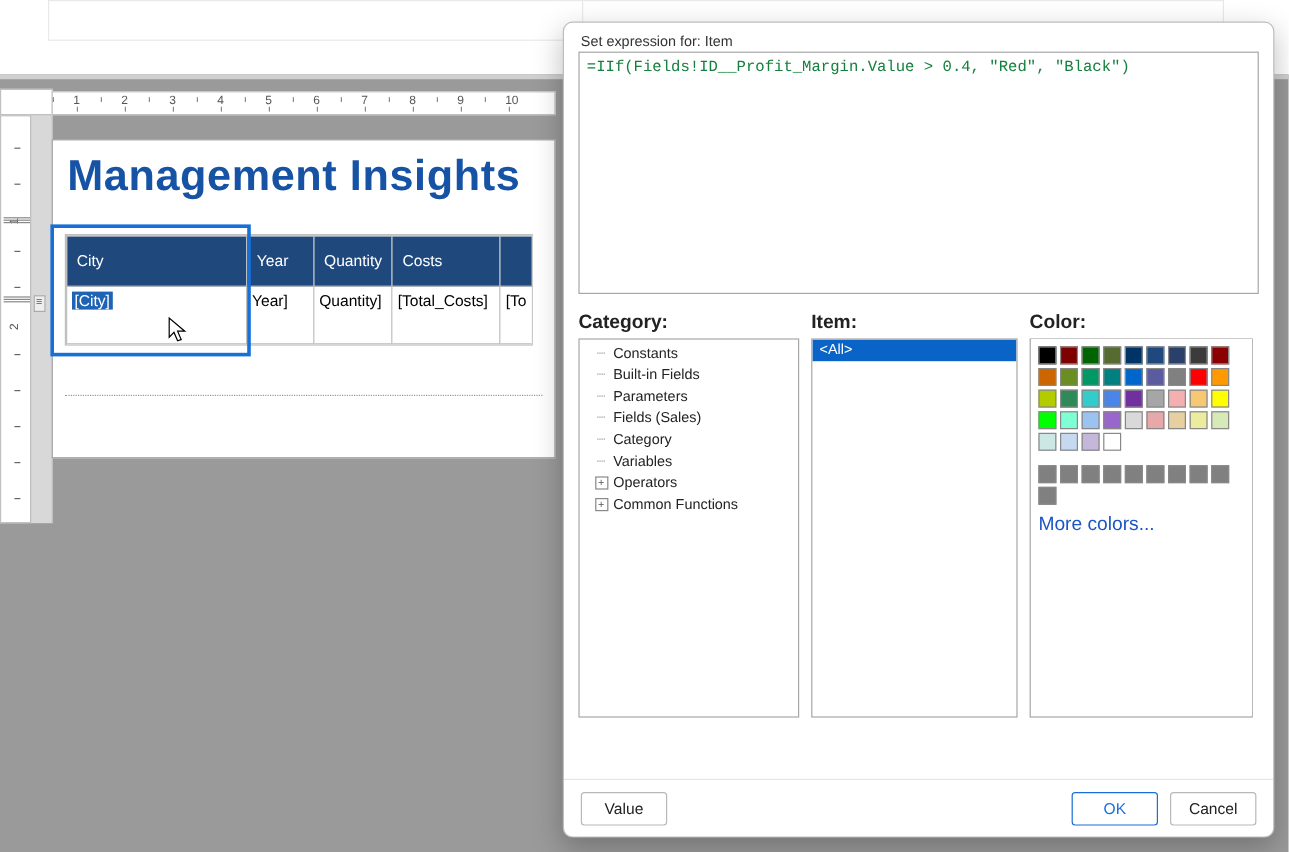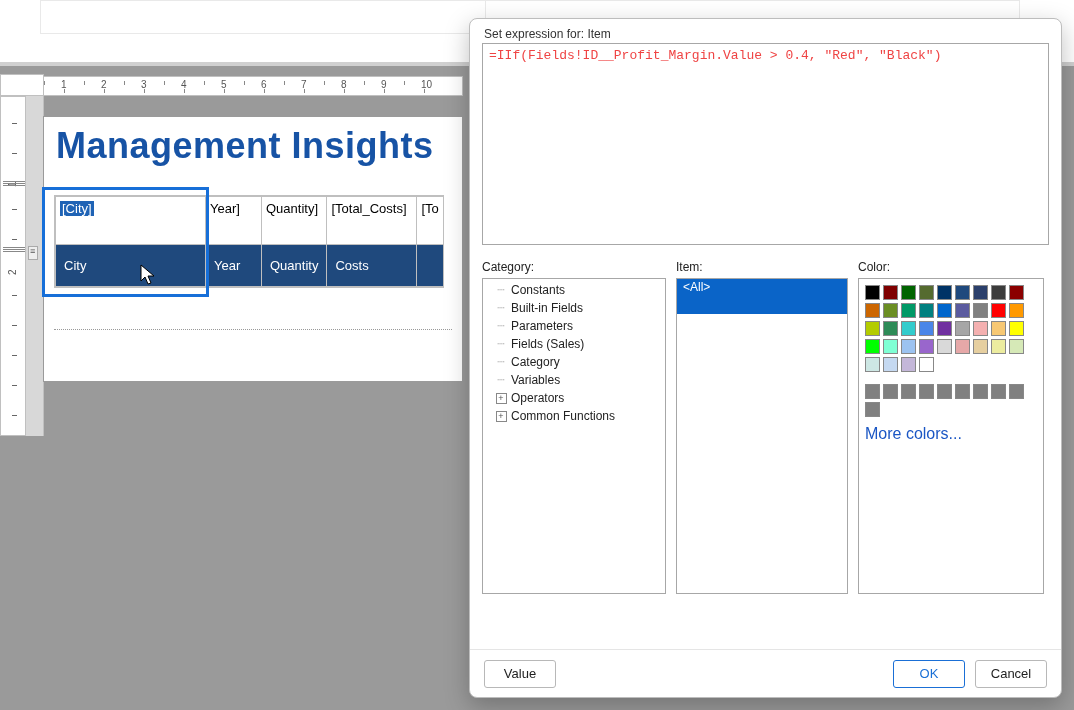--- a/index.html
+++ b/index.html
@@ -56,33 +56,33 @@
   .left-strip { position:absolute; left:26px; top:96px; width:18px; height:340px; background:#d8d8d8; border-right:1px solid #c0c0c0;}
 
   
   .dialog { position:absolute; left:469px; top:18px; width:593px; height:680px; background:#fff; border:1px solid #bdbdbd; border-radius:8px; box-shadow:0 8px 24px rgba(0,0,0,0.25);}
   .dlg-titlebar { height:34px; border-bottom:1px solid #e5e5e5; display:flex; align-items:center; padding:0 10px 0 14px; border-radius:8px 8px 0 0;}
   .dlg-title { font-size:13px; color:#222;}
   .dlg-close { margin-left:auto; width:40px; height:28px; display:flex; align-items:center; justify-content:center; border-radius:4px; cursor:pointer;}
   .dlg-close svg{ width:12px; height:12px;}
   .dlg-body { padding:6px 12px 10px 12px;}
   .lbl-set { font-size:12px; color:#333; margin:2px 0 2px 2px;}
-  .exp-text { width:100%; height:202px; border:1px solid #a7a7a7; resize:none; font-family: Consolas, "Courier New", monospace; font-size:13px; padding:4px 6px; color:#ef4444; line-height:1.3;}
+  .exp-text { width:100%; height:202px; border:1px solid #a7a7a7; resize:none; font-family: Consolas, "Courier New", monospace; font-size:13px; padding:4px 6px; color:#15803d; line-height:1.3;}
   .middle { display:flex; gap:10px; margin-top:12px;}
   .col { display:flex; flex-direction:column;}
-  .col h4 { margin:0 0 4px 0; font-size:12px; font-weight:400; color:#222;}
+  .col h4 { margin:0 0 4px 0; font-size:16px; font-weight:700; color:#222;}
   .listbox { border:1px solid #a7a7a7; background:#fff; overflow:auto;}
   .cat-box { width:184px; height:316px; padding:2px 0 2px 4px;}
   .item-box { width:172px; height:316px;}
   .values-box { width:186px; height:316px; padding:6px;}
   .tree-row { display:flex; align-items:center; height:18px; font-size:12px; color:#222; padding-left:4px; cursor:default;}
   .tree-row .twig { width:20px; display:flex; align-items:center; justify-content:center; color:#888;}
   .tree-row .exp { width:11px; height:11px; border:1px solid #888; font-size:9px; line-height:9px; text-align:center; color:#555; background:#fff;}
   .tree-row .dash { color:#aaa; font-family:monospace;}
-  .item-row { height:35px; font-size:12px; padding:1px 6px; cursor:default;}
+  .item-row { height:18px; font-size:12px; padding:1px 6px; cursor:default;}
   .item-row.sel { background:#0a64c8; color:#fff;}
   .swatches { display:flex; flex-wrap:wrap; gap:3px; width:174px;}
   .swatch { width:15px; height:15px; border:1px solid #888; cursor:pointer;}
   .swatch-row-gap { width:100%; height:12px;}
   .more-colors { color:#1a56c4; font-size:16px; margin-top:8px; cursor:pointer;}
   .dlg-footer { position:absolute; left:0; right:0; bottom:0; height:48px; border-top:1px solid #e5e5e5; display:flex; align-items:center; padding:0 14px; gap:10px;}
   .btn { height:28px; min-width:72px; padding:0 14px; background:#fff; border:1px solid #b8b8b8; border-radius:3px; font-size:13px; color:#222; cursor:pointer;}
   .btn-primary { border:1.5px solid #1a6fd6; color:#1a6fd6;}
   .spacer { flex:1;}
 </style>
@@ -156,32 +156,32 @@
       </div>
     </div>
 <div class="rg-handle" style="top:246px;"></div>
 
 <div class="canvas">
   <div class="title">Management Insights</div>
   <div class="tbl">
     <table>
       <tbody>
             <tr>
+        <th class="col-city">City</th>
+        <th class="col-year">Year</th>
+        <th class="col-qty">Quantity</th>
+        <th class="col-costs">Costs</th>
+        <th class="col-extra"></th>
+      </tr>
+      <tr>
         <td class="col-city"><span class="cell-city-val">[City]</span></td>
         <td class="col-year">Year]</td>
         <td class="col-qty">Quantity]</td>
         <td class="col-costs">[Total_Costs]</td>
         <td class="col-extra">[To</td>
-      </tr>
-      <tr>
-        <th class="col-city">City</th>
-        <th class="col-year">Year</th>
-        <th class="col-qty">Quantity</th>
-        <th class="col-costs">Costs</th>
-        <th class="col-extra"></th>
       </tr>
     </tbody>
         </table>
   </div>
   <div class="canvas-bottom-dots"></div>
 </div>
 
 <div class="cursor-arrow">
   <svg viewBox="0 0 18 22">
         <path d="M1 1 L1 17 L5 13 L8 20 L11 19 L8 12 L14 12 Z" fill="#fff" stroke="#000" stroke-width="1"></path>

